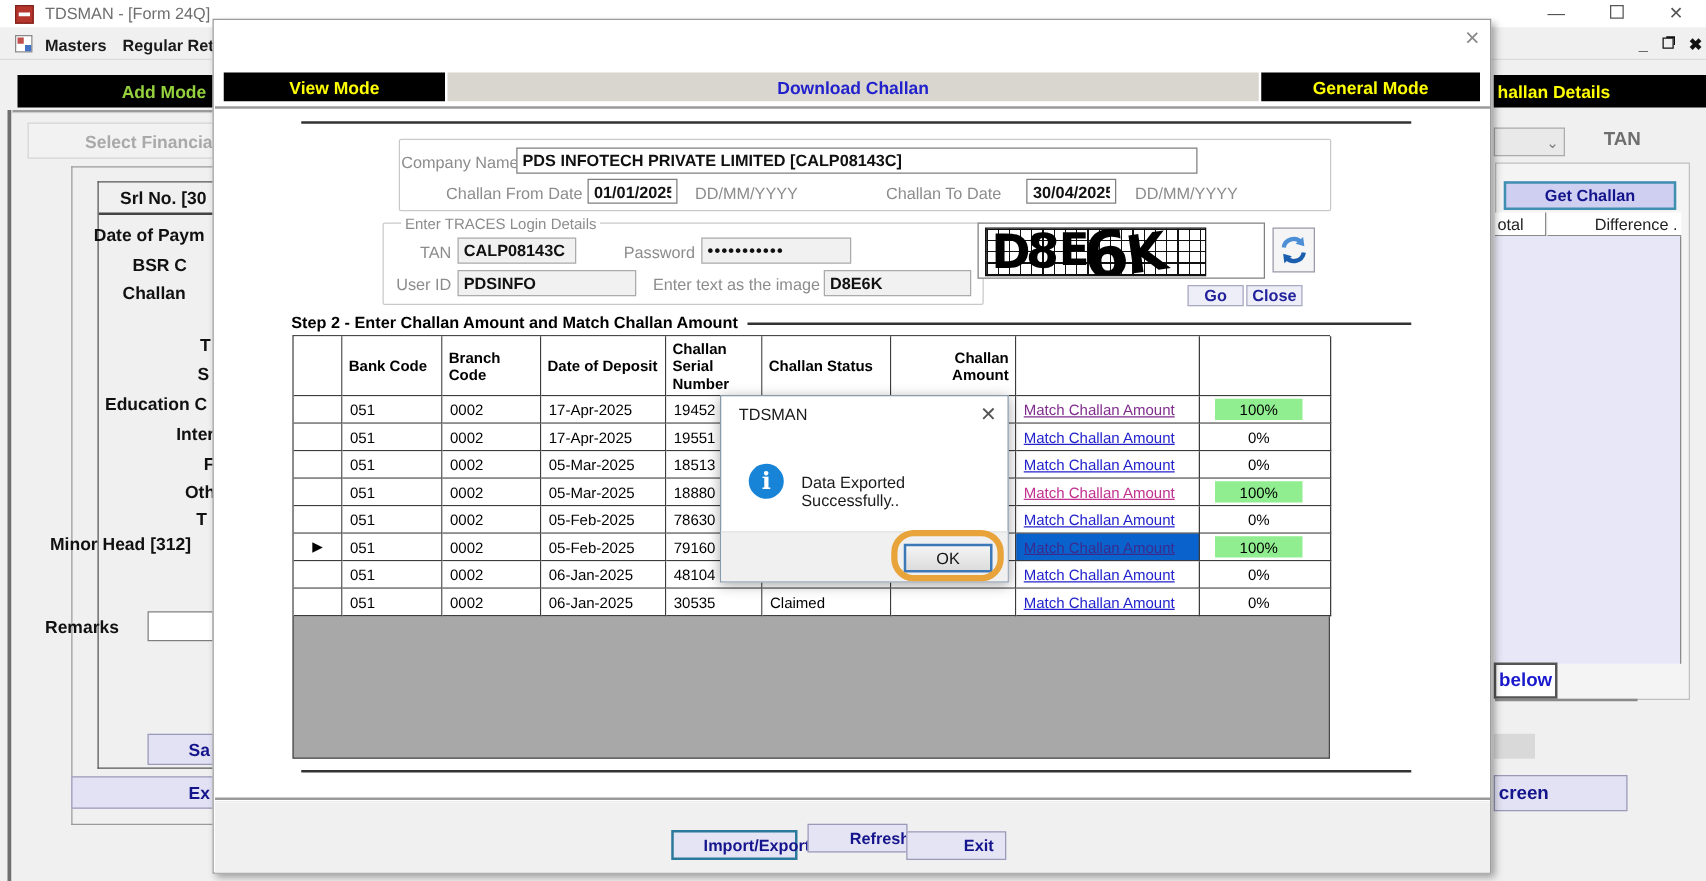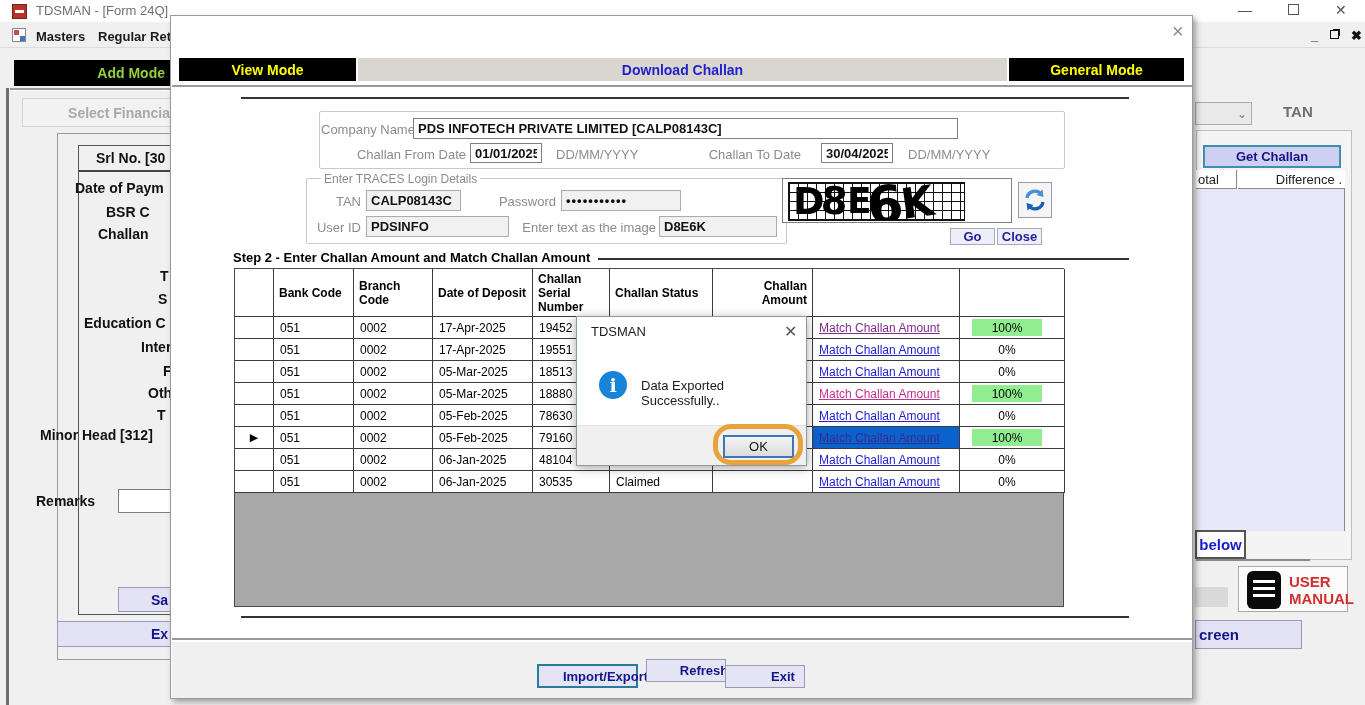--- a/index.html
+++ b/index.html
@@ -135,41 +135,33 @@
   <div class="abs lbl-left" style="left:141px;top:339px;">Inter</div>
   <div class="abs lbl-left" style="left:163px;top:363px;">F</div>
   <div class="abs lbl-left" style="left:148px;top:385px;">Oth</div>
   <div class="abs lbl-left" style="left:157px;top:407px;">T</div>
   <div class="abs lbl-left" style="left:40px;top:427px;">Minor Head [312]</div>
   <div class="abs lbl-left" style="left:36px;top:493px;">Remarks</div>
   <div class="abs tbox" style="left:118px;top:489px;width:53px;height:24px;"></div>
   <div class="abs lav-btn" style="left:118px;top:587px;width:53px;height:25px;justify-content:flex-end;padding-right:2px;">Sa</div>
   <div class="abs lav-btn" style="left:57px;top:621px;width:114px;height:26px;justify-content:flex-end;padding-right:2px;">Ex</div>
 
+  <div class="abs tab-black" style="left:1195px;top:60px;width:170px;height:26px;padding-left:3px;">hallan Details</div>
   <div class="abs" style="left:1195px;top:102px;width:57px;height:23px;background:#E9E9E9;border:1px solid #ABABAB;">
     <span class="abs chev" style="right:4px;top:4px;">⌄</span>
   </div>
   <div class="abs lbl-left" style="left:1283px;top:103px;color:#6E6E6E;font-size:15px;">TAN</div>
   <div class="abs rp-white" style="left:1196px;top:130px;width:156px;height:430px;"></div>
   <div class="abs get-challan" style="left:1203px;top:145px;width:138px;height:23px;">Get Challan</div>
   <div class="abs rp-colhdr" style="left:1196px;top:170px;width:41px;height:19px;border-right:1px solid #8A8A8A;padding:2px 0 0 2px;">otal</div>
   <div class="abs rp-colhdr" style="left:1238px;top:170px;width:107px;height:19px;text-align:right;padding:2px 3px 0 0;">Difference .</div>
   <div class="abs lavender" style="left:1196px;top:189px;width:149px;height:342px;border-right:1px solid #8A8A8A;"></div>
   <div class="abs below-box" style="left:1195px;top:530px;width:51px;height:29px;">below</div>
   <div class="abs" style="left:1196px;top:559px;width:114px;height:2px;background:#8A8A8A;"></div>
   <div class="abs" style="left:1195px;top:587px;width:33px;height:20px;background:#D9D9D9;"></div>
-  <div class="abs manual-box" style="left:1238px;top:566px;width:110px;height:46px;">
-    <div class="abs doc-icon" style="left:8px;top:4px;width:34px;height:38px;">
-      <i style="top:9px;"></i>
-        <i style="top:16px;"></i>
-        <i style="top:23px;"></i>
-    </div>
-    <div class="abs manual-text" style="left:50px;top:6px;">USER</div>
-    <div class="abs manual-text" style="left:50px;top:23px;">MANUAL</div>
-  </div>
   <div class="abs lav-btn" style="left:1195px;top:620px;width:107px;height:29px;font-size:15px;padding-left:3px;">creen</div>
 
   <div class="abs dialog">
     <div class="abs dlg-close" style="left:1001px;top:7px;">×</div>
 
     <div class="abs tab-gray" style="left:187px;top:42px;width:649px;height:23px;">Download Challan</div>
     <div class="abs tab-black" style="left:8px;top:42px;width:177px;height:23px;justify-content:center;">View Mode</div>
     <div class="abs tab-black" style="left:838px;top:42px;width:175px;height:23px;justify-content:center;">General Mode</div>
     <div class="abs groove" style="left:1px;top:69px;width:1020px;"></div>
 

